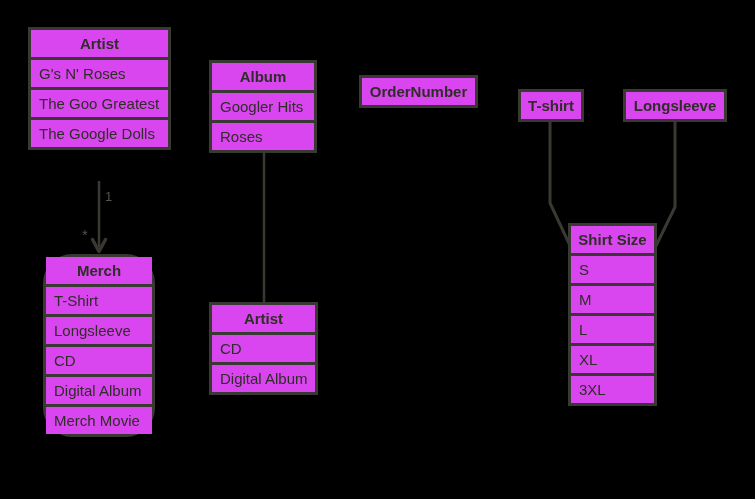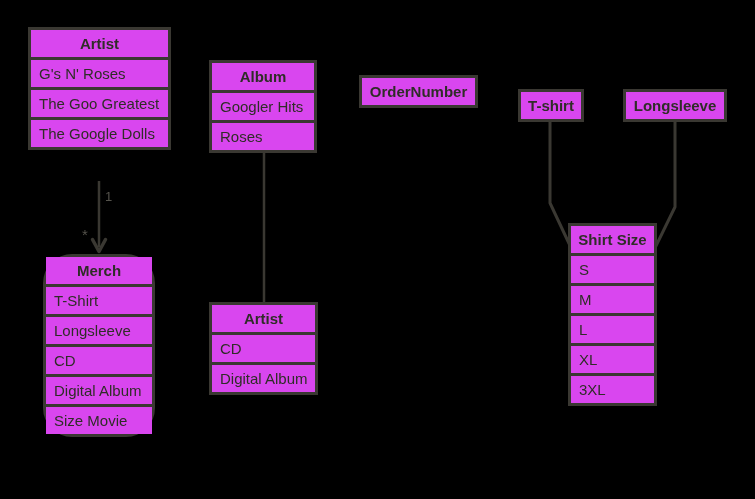--- a/index.html
+++ b/index.html
@@ -89,21 +89,21 @@
   <div class="entity" id="t-longsleeve">
     <div class="cell header">Longsleeve</div>
   </div>
 
   <div class="entity" id="t-merch">
     <div class="cell header">Merch</div>
     <div class="cell">T-Shirt</div>
     <div class="cell">Longsleeve</div>
     <div class="cell">CD</div>
     <div class="cell">Digital Album</div>
-    <div class="cell">Size Movie</div>
+    <div class="cell">Merch Movie</div>
   </div>
 
   <div class="entity" id="t-carrier">
     <div class="cell header">Artist</div>
     <div class="cell">CD</div>
     <div class="cell">Digital Album</div>
   </div>
 
   <div class="entity" id="t-shirtsize">
     <div class="cell header">Shirt Size</div>

